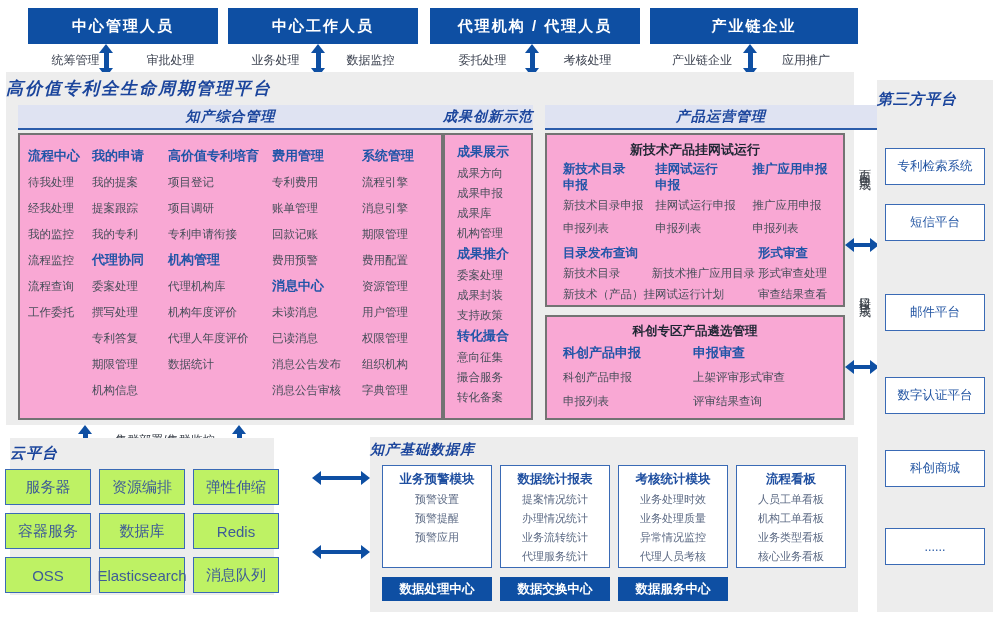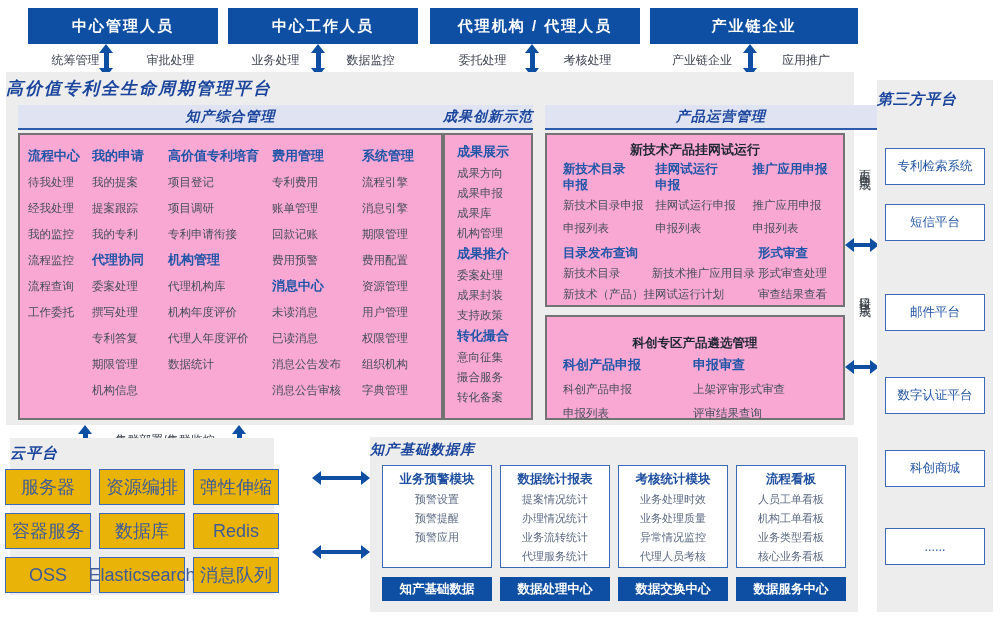--- a/index.html
+++ b/index.html
@@ -34,21 +34,21 @@
   .trial-cols{display:flex;padding:0 0 0 8px;}
   .t-h{font-weight:bold;color:#2155a8;font-size:12.5px;line-height:16px;min-height:33px;}
   .t-i{color:#474e5a;font-size:11.5px;height:23px;line-height:23px;white-space:nowrap;}
   .c-h{font-weight:bold;color:#2155a8;font-size:12.5px;height:20px;line-height:20px;}
   .c-i{color:#474e5a;font-size:11.5px;height:21px;line-height:21px;white-space:nowrap;}
   .s-h{font-weight:bold;color:#2155a8;font-size:13px;height:24px;line-height:24px;}
   .s-i{color:#474e5a;font-size:11.5px;height:24px;line-height:24px;white-space:nowrap;}
   
   .p-title{font-weight:bold;font-style:italic;color:#1b459c;letter-spacing:1px;}
   .cloud-grid{display:grid;grid-template-columns:repeat(3,86px);gap:8px;justify-content:center;margin-top:5px;}
-  .cloud-box{height:36px;background:#eab308;border:1.5px solid #3a6ab5;display:flex;align-items:center;justify-content:center;font-size:18px;color:#3f5c97;}
+  .cloud-box{height:36px;background:#bef264;border:1.5px solid #3a6ab5;display:flex;align-items:center;justify-content:center;font-size:15px;color:#3f5c97;}
   .db-mod{width:110px;height:103px;background:#fff;border:1.5px solid #3a6ab5;text-align:center;overflow:hidden;}
   .m-h{font-weight:bold;color:#1f4fa0;font-size:12.5px;height:24px;line-height:26px;}
   .m-i{color:#5c6a84;font-size:11px;height:19px;line-height:19px;white-space:nowrap;}
   .db-center{width:110px;height:24px;background:#0e4fa3;color:#fff;font-weight:bold;font-size:12.5px;display:flex;align-items:center;justify-content:center;}
   .tp-box{position:absolute;left:8px;width:100px;height:37px;background:#fff;border:1.5px solid #3a6ab5;display:flex;align-items:center;justify-content:center;font-size:12.5px;color:#2456a3;}
   .vtext{writing-mode:vertical-rl;font-size:12px;color:#3a4049;letter-spacing:3px;}
   .cluster-txt{font-size:12px;color:#3a4049;text-align:center;white-space:nowrap;}
 </style>
 </head>
 <body>
@@ -213,21 +213,21 @@
           </div>
           <div class="c-i">新技术（产品）挂网试运行计划</div>
         </div>
         <div style="flex:1">
           <div class="c-h">形式审查</div>
           <div class="c-i">形式审查处理</div>
           <div class="c-i">审查结果查看</div>
         </div>
       </div>
     </div>
-    <div class="wbox abs" style="left:539px;top:243px;width:300px;height:105px;padding:16px 8px 0">
+    <div class="wbox abs" style="left:539px;top:243px;width:300px;height:105px;padding:4px 8px 0">
       <div class="sub-title" style="font-size:12.5px;height:20px;line-height:20px">科创专区产品遴选管理</div>
       <div style="display:flex;padding-left:8px">
         <div style="width:130px">
           <div class="s-h">科创产品申报</div>
           <div class="s-i">科创产品申报</div>
           <div class="s-i">申报列表</div>
         </div>
         <div style="flex:1">
           <div class="s-h">申报审查</div>
           <div class="s-i">上架评审形式审查</div>
@@ -300,21 +300,20 @@
       </div>
       <div class="db-mod">
         <div class="m-h">流程看板</div>
         <div class="m-i">人员工单看板</div>
         <div class="m-i">机构工单看板</div>
         <div class="m-i">业务类型看板</div>
         <div class="m-i">核心业务看板</div>
       </div>
     </div>
     <div class="abs" style="left:12px;top:140px;display:flex;gap:8px">
-      <div class="db-center">知产基础数据</div>
       <div class="db-center">数据处理中心</div>
       <div class="db-center">数据交换中心</div>
       <div class="db-center">数据服务中心</div>
     </div>
   </div>
 
   <div class="vtext abs" style="left:856px;top:160px">页面集成</div>
   <div class="harrow abs" style="left:845px;top:238px;width:34px">
       <i class="tl"></i>
       <i class="hb"></i>

